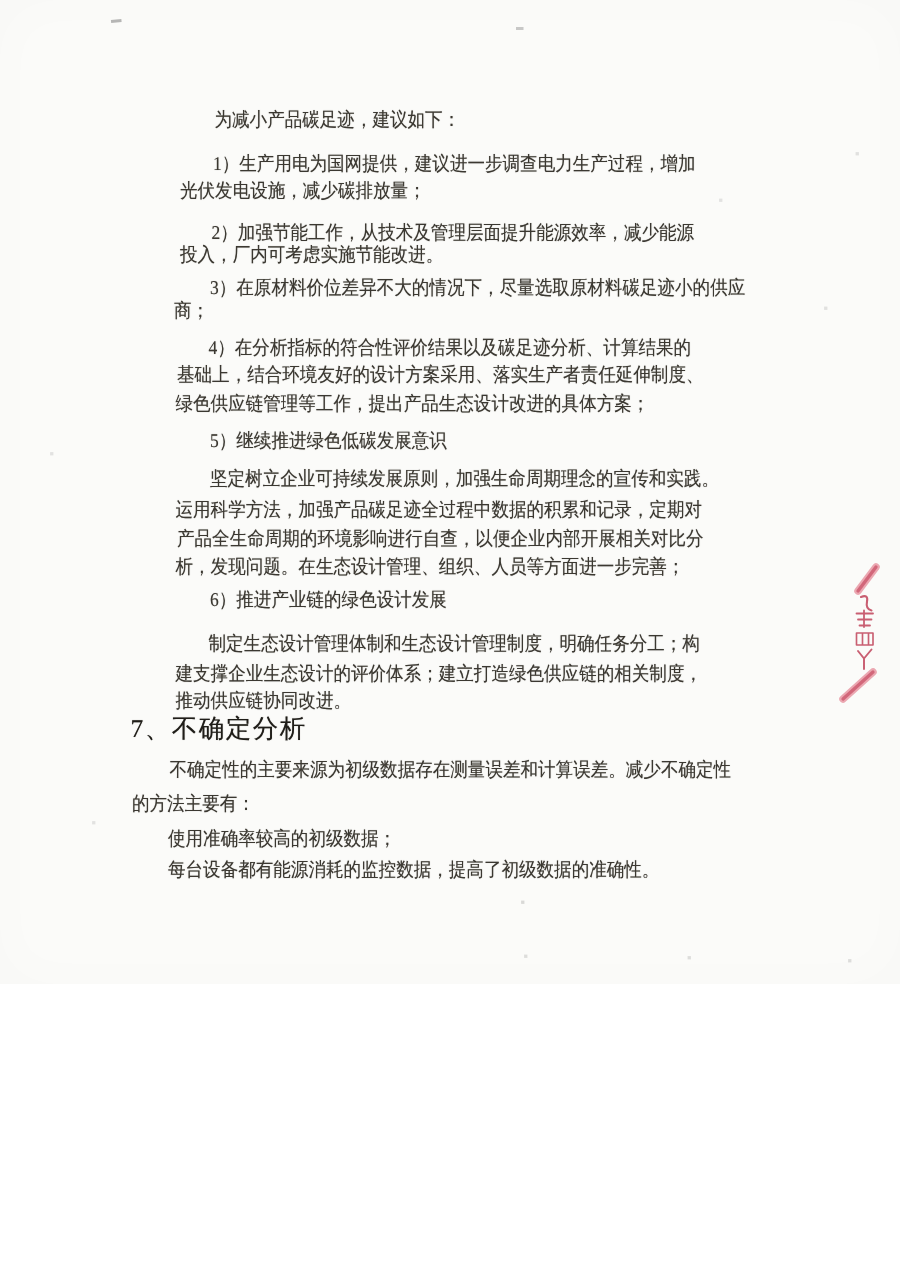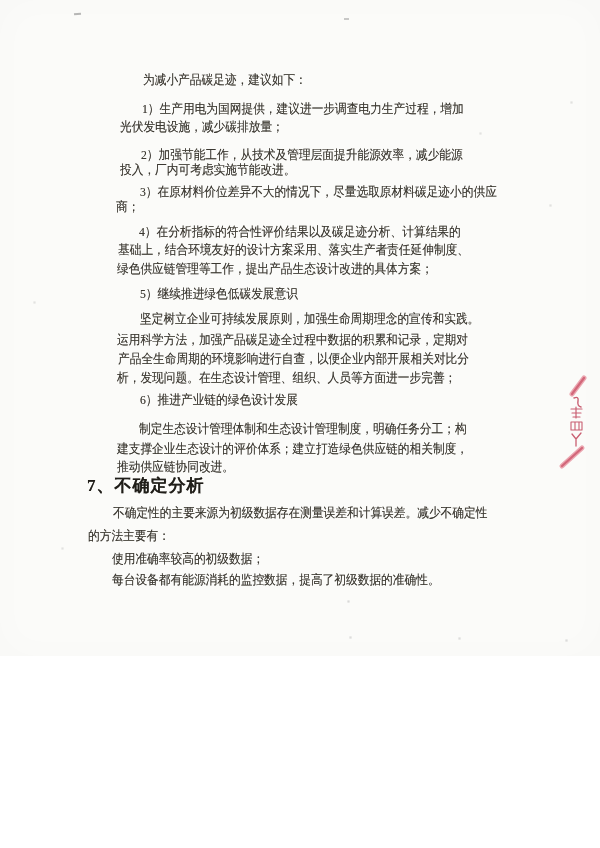--- a/index.html
+++ b/index.html
@@ -17,21 +17,21 @@
     white-space:nowrap;
     font-size:13px;
     line-height:14px;
     color:#3b3831;
     transform:scaleX(0.9);
     transform-origin:0 0;
     text-shadow:0 0 0.6px rgba(59,56,49,0.5);
   }
   .hd{
     font-size:17px;
-    font-weight:700;
+    font-weight:400;
     line-height:18px;
     color:#1f1d18;
     letter-spacing:1px;
     transform:none;
     text-shadow:0 0 0.5px rgba(31,29,24,0.6);
   }
   .speckles{
     position:absolute;left:0;top:0;width:1px;height:1px;
     background:transparent;
     box-shadow:

